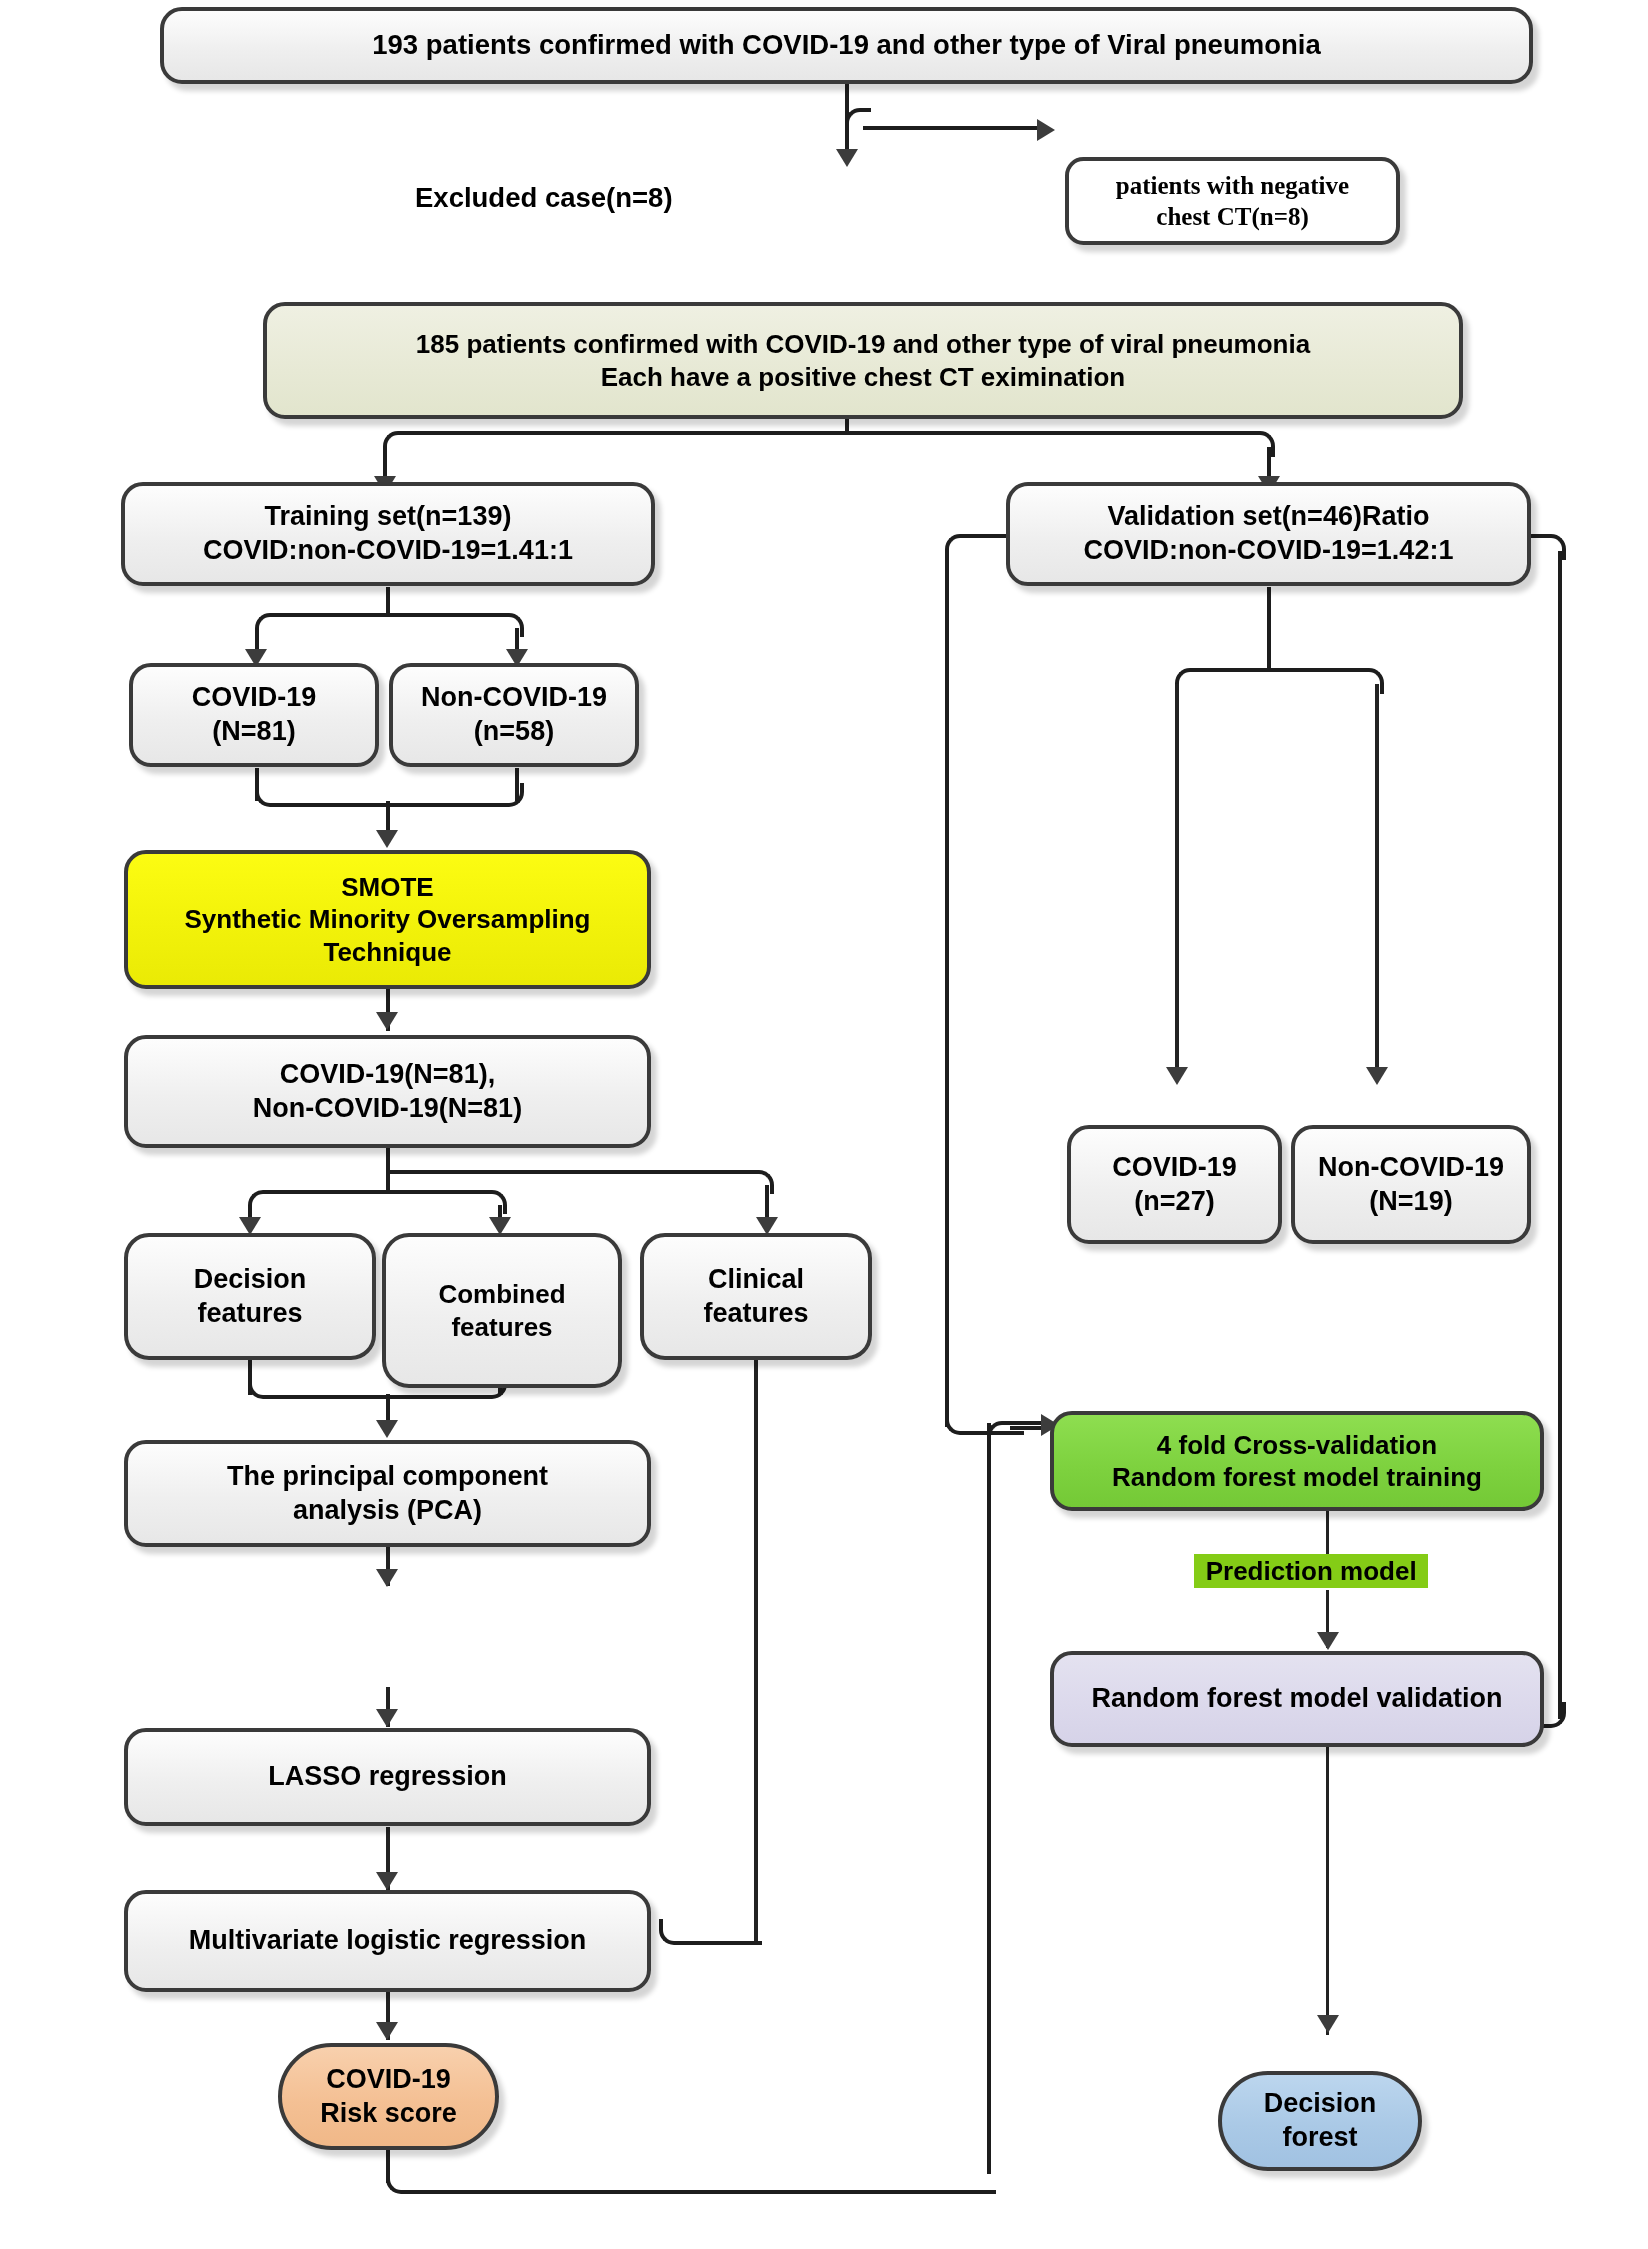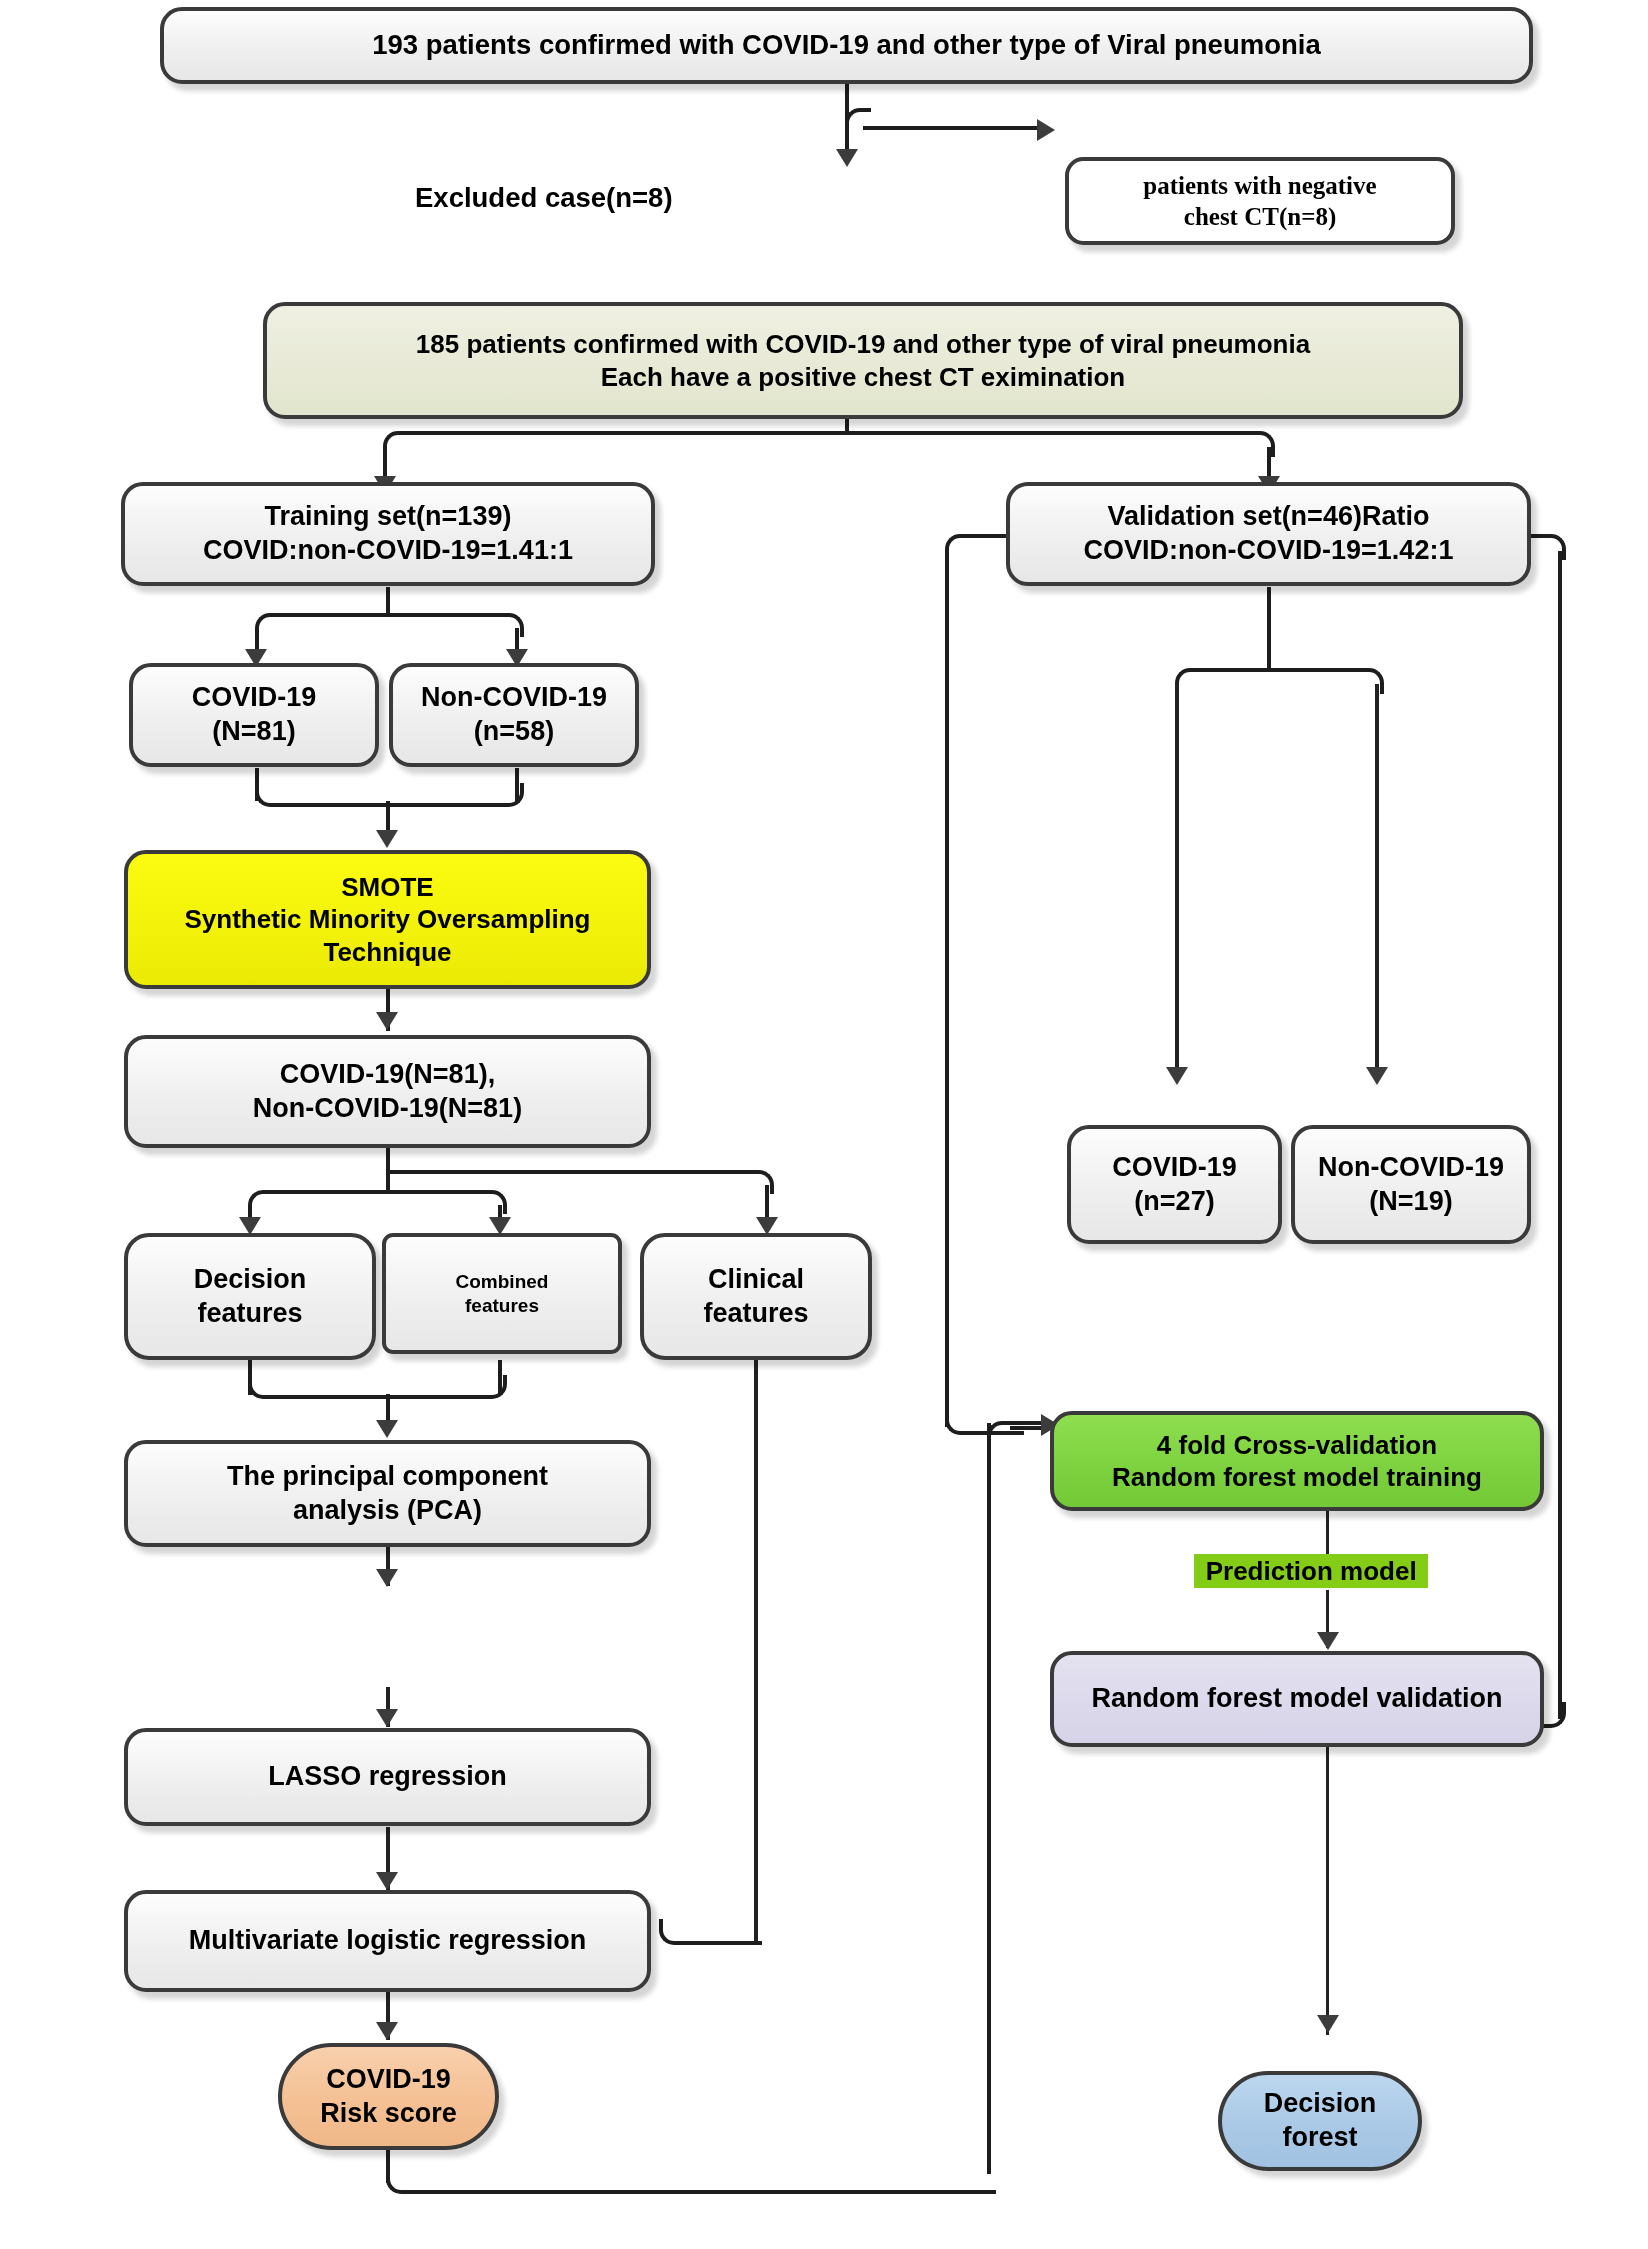--- a/index.html
+++ b/index.html
@@ -73,21 +73,21 @@
 
   <div class="ln lnv" style="left:845px;top:83px;width:4.2px;height:75px;"></div>
 
   <div class="corner c-tl" style="left:845px;top:108px;width:22px;height:22px;"></div>
   <div class="ln lnh" style="left:863px;top:126px;width:175px;height:4.2px;"></div>
   <div class="ar ar-r" style="left:1037px;top:119px;"></div>
 
   <div class="ln lnv" style="left:845px;top:129px;width:4.2px;height:25px;"></div>
   <div class="ar ar-d" style="left:836px;top:149px;"></div>
 
-  <div class="node serifbox" style="left:1065px;top:157px;width:390px;height:88px;font-size:25px;border-radius:18.4px;">
+  <div class="node serifbox" style="left:1065px;top:157px;width:335px;height:88px;font-size:25px;border-radius:18.4px;">
     <span class="txt">patients with negative
 chest CT(n=8)</span>
   </div>
 
   <div class="freetext" style="left:415px;top:182px;font-size:27.5px;">Excluded case(n=8)</div>
 
   <div class="node olive" style="left:263px;top:278px;width:1200px;height:117px;font-size:26px;">
     <span class="txt">185 patients confirmed with COVID-19 and other type of viral pneumonia
 Each have a positive chest CT eximination</span>
   </div>
@@ -158,21 +158,21 @@
   <div class="ln lnv" style="left:498px;top:1205px;width:4.2px;height:22px;"></div>
   <div class="ar ar-d" style="left:489px;top:1217px;"></div>
   <div class="ln lnv" style="left:765px;top:1185px;width:4.2px;height:42px;"></div>
   <div class="ar ar-d" style="left:756px;top:1217px;"></div>
 
   <div class="node" style="left:124px;top:1233px;width:252px;height:127px;font-size:27px;border-radius:25px;">
     <span class="txt">Decision
 features</span>
   </div>
 
-  <div class="node" style="left:382px;top:1233px;width:240px;height:121px;font-size:19px;border-radius:11px;">
+  <div class="node" style="left:382px;top:1233px;width:240px;height:155px;font-size:26px;border-radius:27px;">
     <span class="txt">Combined
 features</span>
   </div>
 
   <div class="node" style="left:640px;top:1233px;width:232px;height:127px;font-size:27px;border-radius:25px;">
     <span class="txt">Clinical
 features</span>
   </div>
 
   <div class="ln lnv" style="left:248px;top:1360px;width:4.2px;height:35px;"></div>

